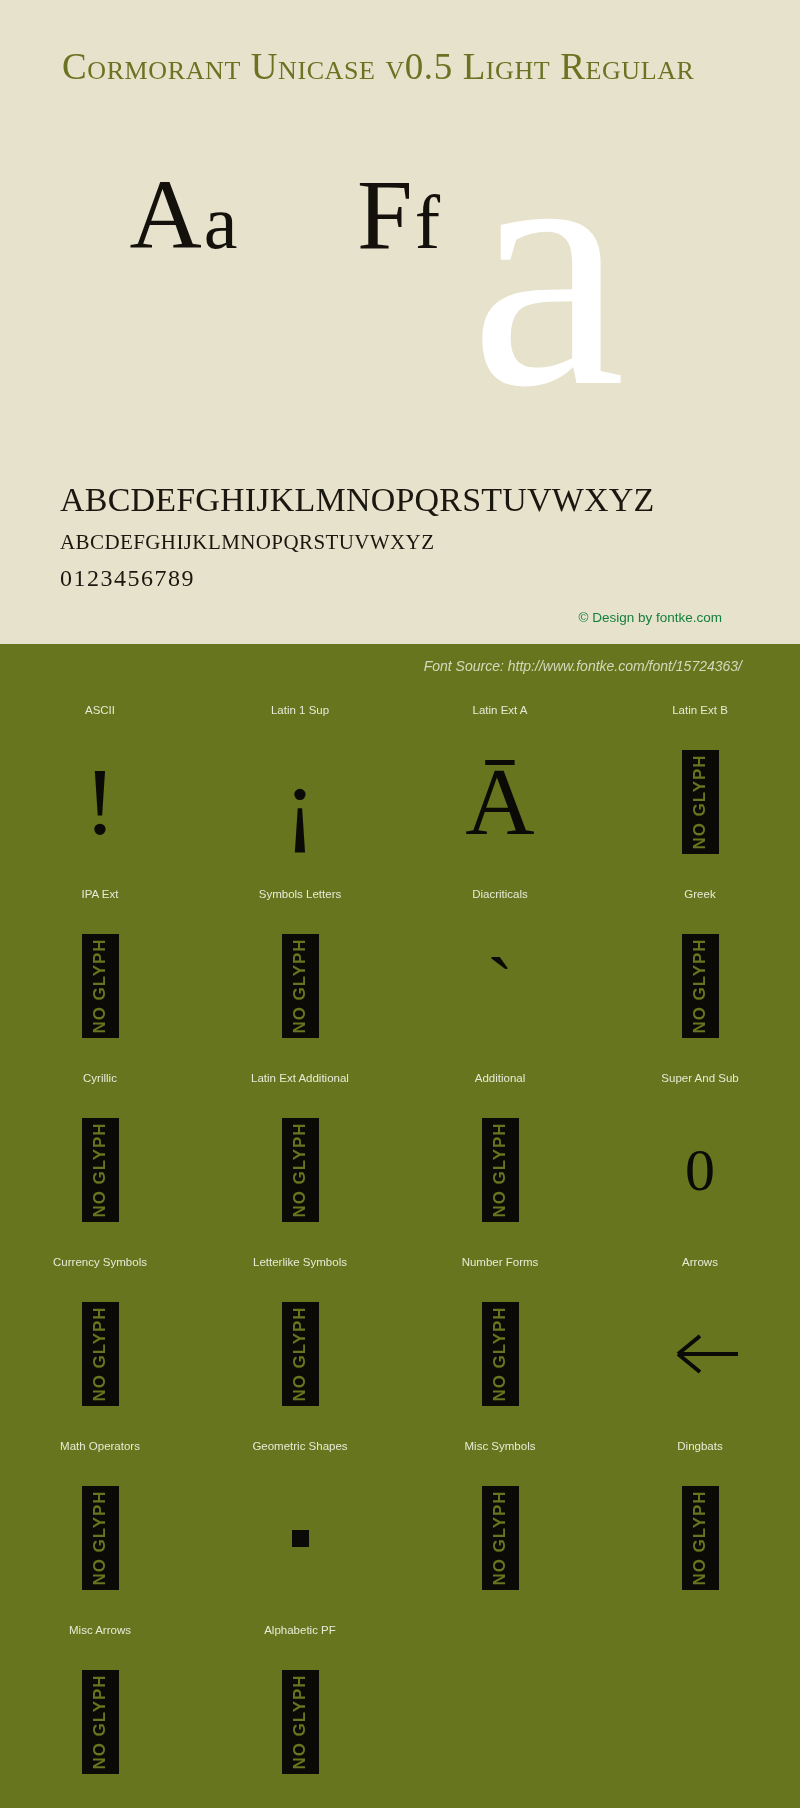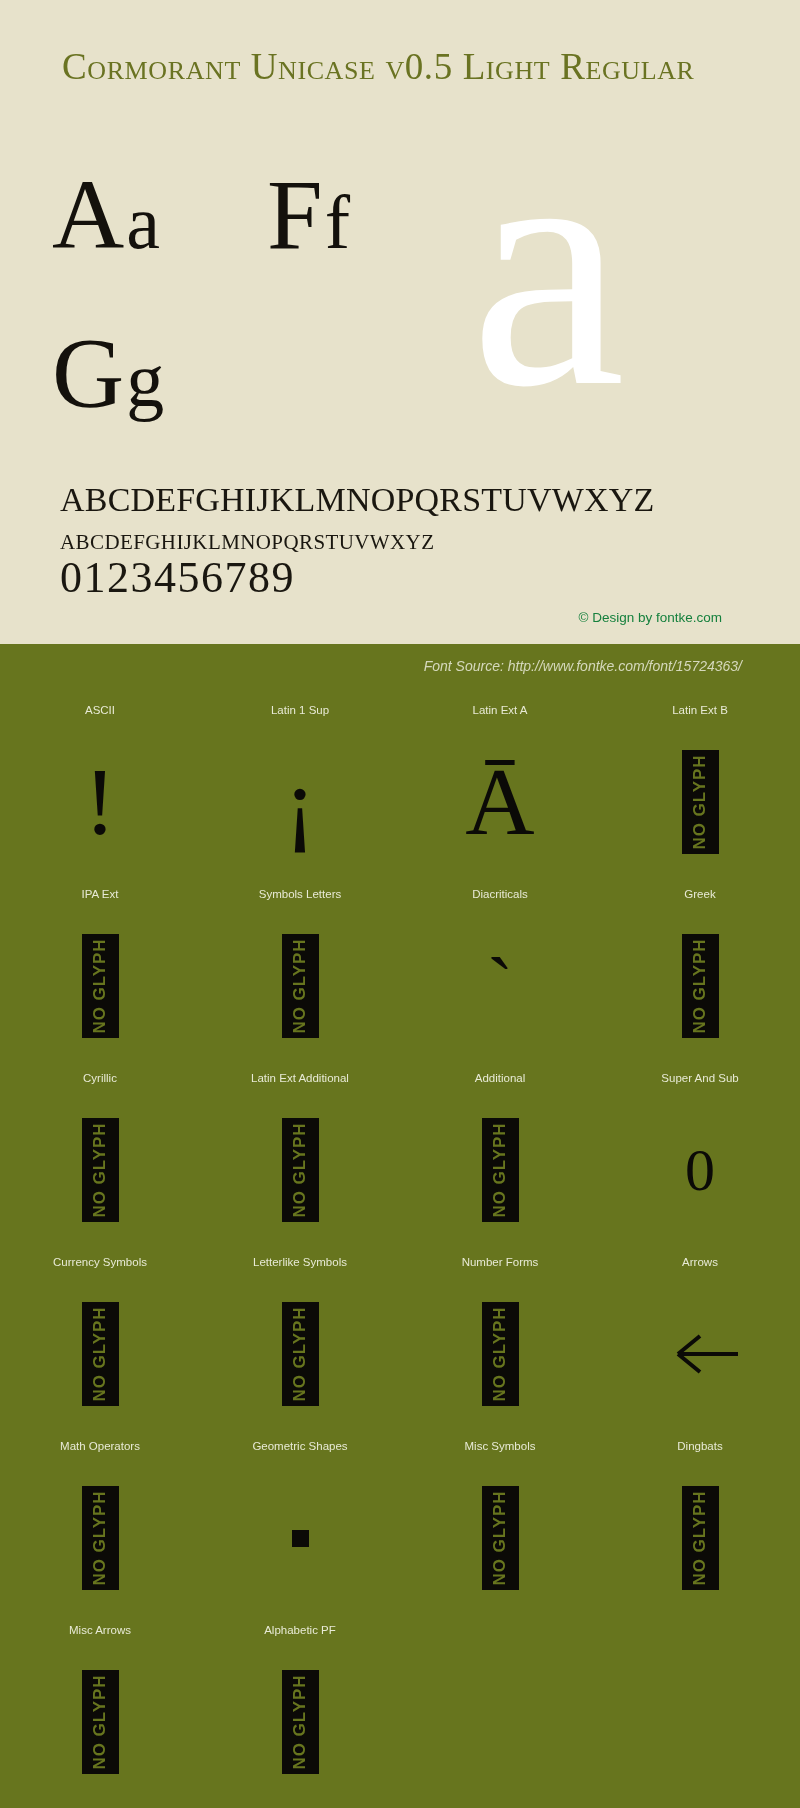--- a/index.html
+++ b/index.html
@@ -48,24 +48,25 @@
     line-height: 330px;
     color: #ffffff;
     font-style: normal;
     font-weight: 300;
     z-index: 1;
     user-select: none;
   }
 
   .glyph-grid {
     position: absolute;
-    left: 52px;
+    left: 77px;
     top: 160px;
     width: 430px;
     z-index: 2;
+    text-align: center;
   }
   .glyph-row {
     display: flex;
     height: 158px;
     align-items: flex-start;
   }
   .glyph-pair {
     width: 230px;
     font-family: "Liberation Serif", serif;
     font-size: 100px;
@@ -93,21 +94,21 @@
     line-height: 40px;
     letter-spacing: 0.2px;
   }
   .alpha-lower {
     font-size: 30px;
     line-height: 38px;
     letter-spacing: 0.4px;
     font-variant: small-caps;
   }
   .alpha-digits {
-    font-size: 44px;
+    font-size: 24px;
     line-height: 40px;
     letter-spacing: 1.5px;
   }
 
   .credit {
     position: absolute;
     right: 78px;
     top: 610px;
     font-family: "Liberation Sans", sans-serif;
     font-size: 13.5px;
@@ -218,23 +219,20 @@
     <div class="glyph-grid">
       <div class="glyph-row">
         <div class="glyph-pair">
           <span>A</span><span class="lc">a</span>
         </div>
         <div class="glyph-pair">
           <span>F</span><span class="lc">f</span>
         </div>
       </div>
       <div class="glyph-row">
-        <div class="glyph-pair">
-          <span>G</span><span class="lc">g</span>
-        </div>
       </div>
     </div>
 
     <div class="alphabets">
       <div class="alpha-line alpha-upper">ABCDEFGHIJKLMNOPQRSTUVWXYZ</div>
       <div class="alpha-line alpha-lower">abcdefghijklmnopqrstuvwxyz</div>
       <div class="alpha-line alpha-digits">0123456789</div>
     </div>
 
     <div class="credit">© Design by fontke.com</div>

